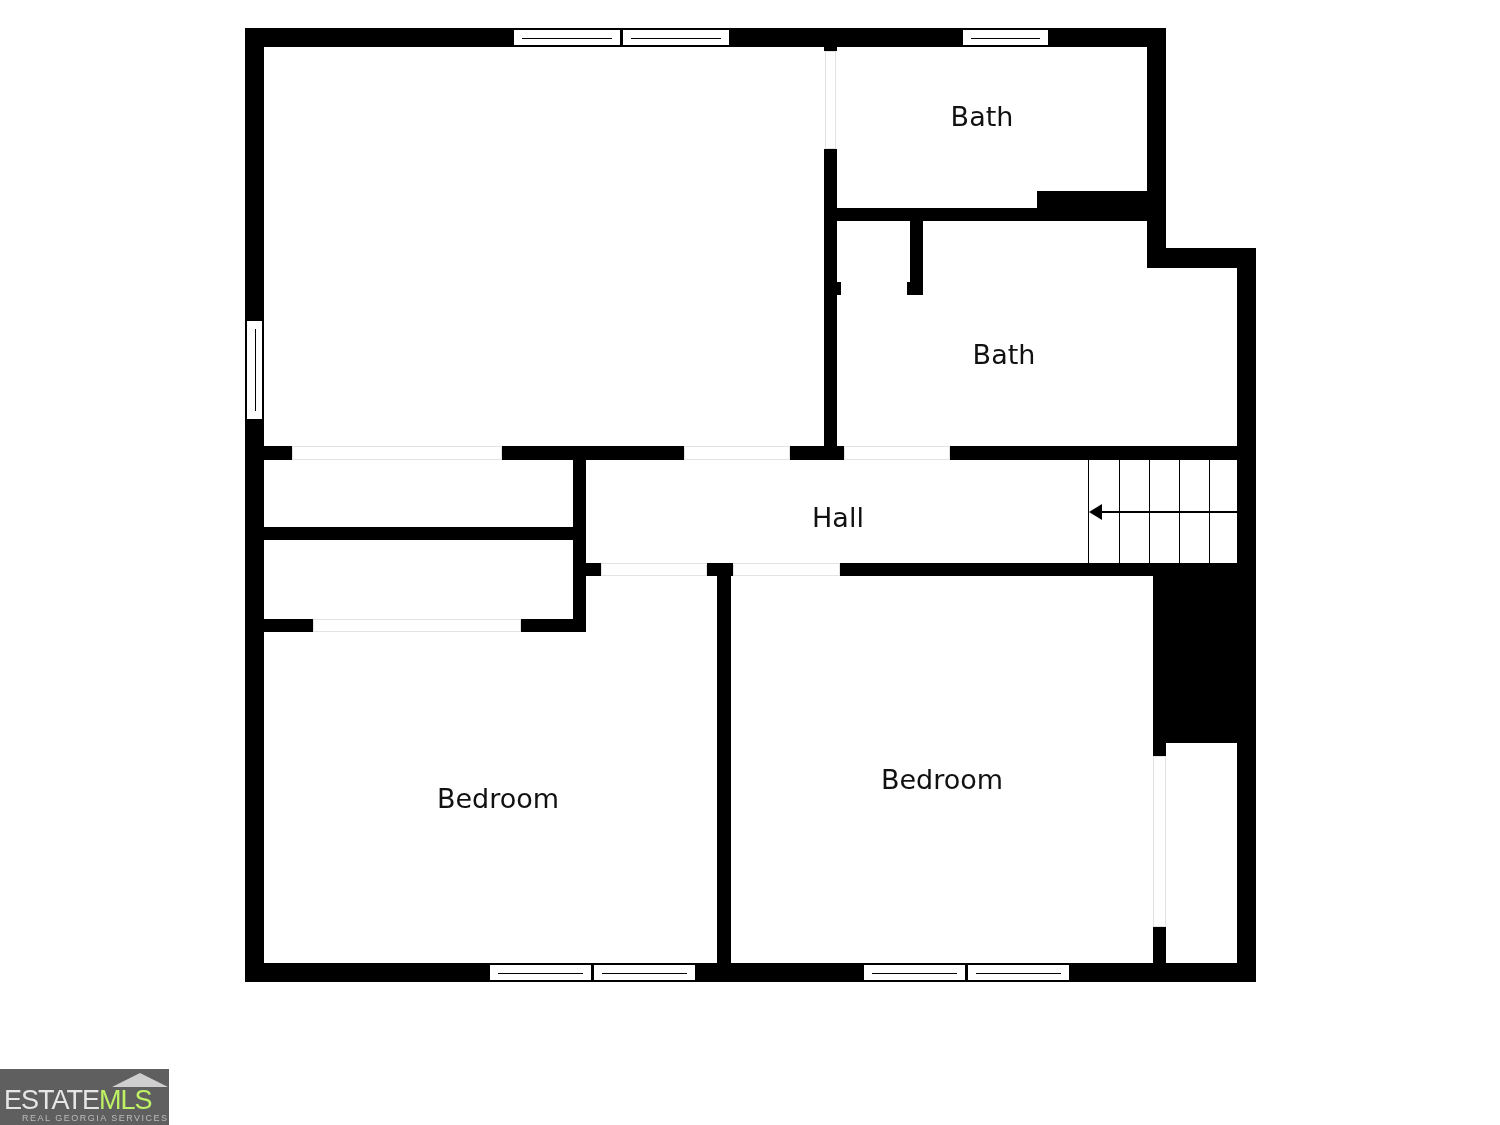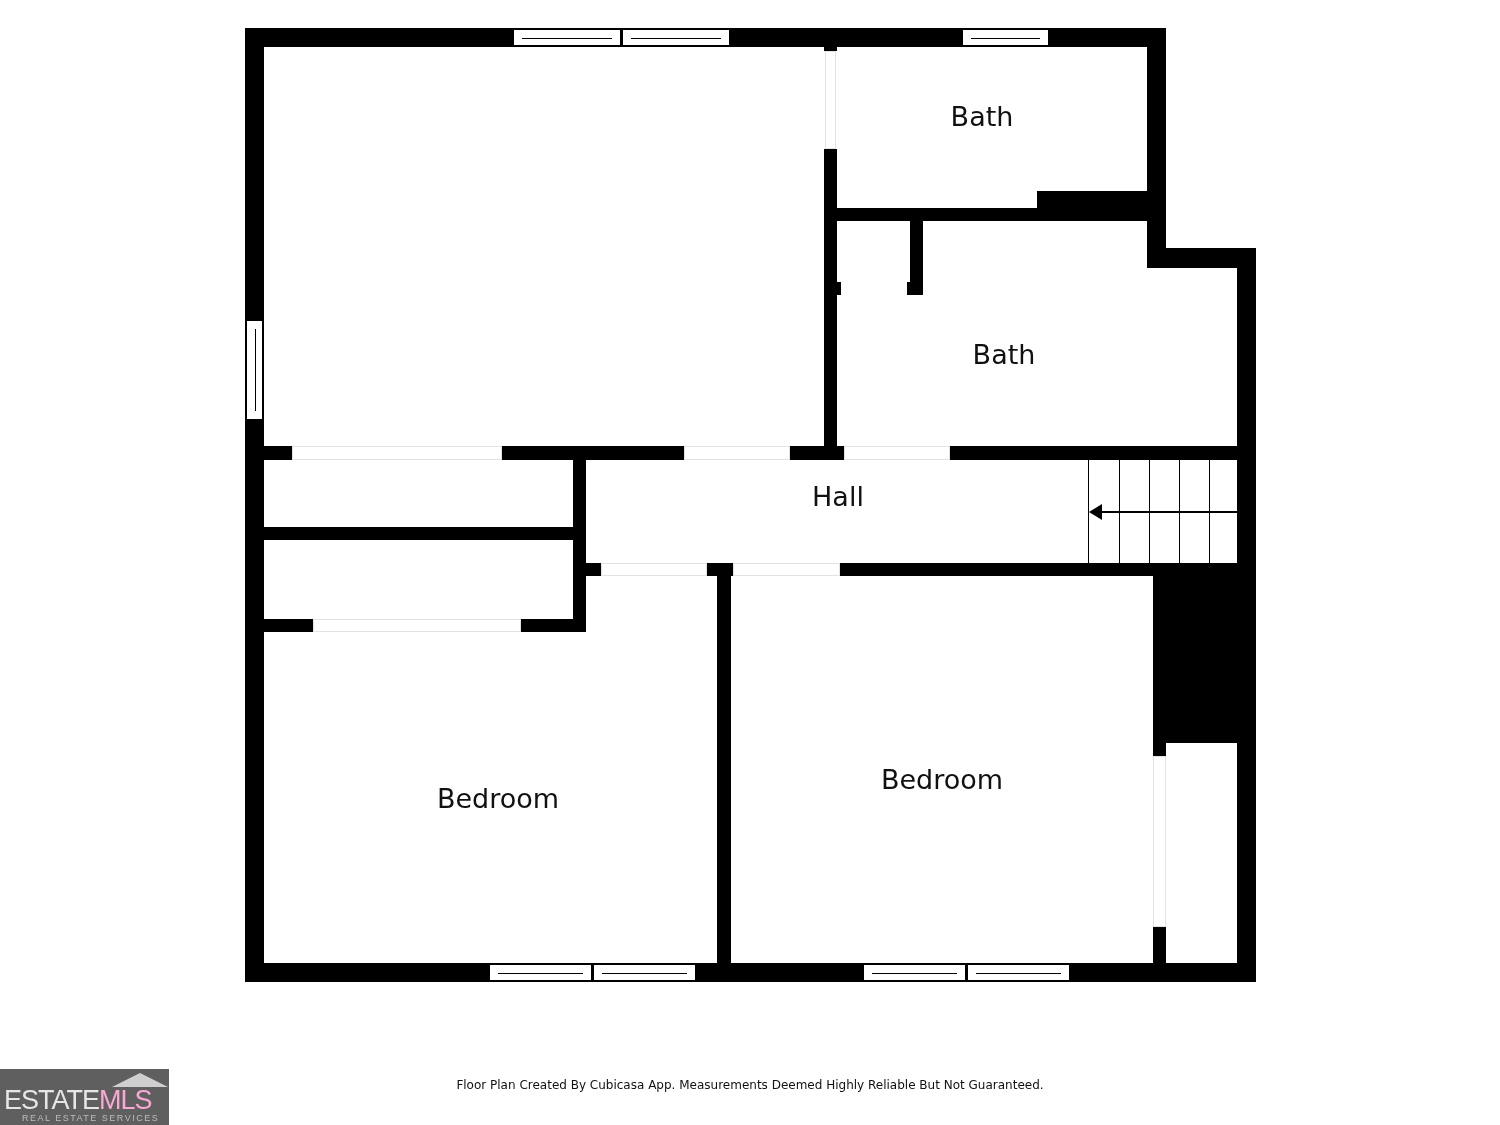--- a/index.html
+++ b/index.html
@@ -10,21 +10,21 @@
   .win.v::before { content:""; position:absolute; top:8px; bottom:8px; left:50%; width:1px; background:#000; }
   .door { position:absolute; background:#fff; border:1px solid #e3e3e3; box-sizing:border-box; }
   .label { position:absolute; font-size:27px; color:#111; white-space:nowrap; transform:translate(-50%,-50%); }
   .stairs { position:absolute; left:1088px; top:460px; width:150px; height:103px; border-left:1px solid #000; }
   .stairs .tread { position:absolute; top:0; bottom:0; width:1px; background:#000; }
   .stairs .run { position:absolute; left:12px; right:0; top:51px; height:2px; background:#000; }
   .stairs .arrow { position:absolute; left:0; top:44px; width:0; height:0; border-top:8px solid transparent; border-bottom:8px solid transparent; border-right:13px solid #000; }
   #footer { position:absolute; left:0; right:0; top:1078px; text-align:center; font-size:12px; color:#111; }
   #logo { position:absolute; left:0; top:1069px; width:169px; height:56px; background:#5f5f5f; color:#e6e6e6; }
   #logo .main { position:absolute; left:4px; top:16px; font-size:27px; letter-spacing:-1px; font-family:"Liberation Sans",sans-serif; }
-  #logo .main .mls { color:#f9a8d4; }
+  #logo .main .mls { color:#bef264; }
   #logo .sub { position:absolute; left:22px; top:44px; font-size:9px; letter-spacing:1.5px; color:#bcbcbc; font-family:"Liberation Sans",sans-serif; }
   #logo .roof { position:absolute; left:112px; top:4px; width:0; height:0; border-left:28px solid transparent; border-right:28px solid transparent; border-bottom:14px solid #cfcfcf; }
 </style>
 </head>
 <body>
 
 <div id="canvas">
 
   <div class="w" style="left:245px;top:28px;width:921px;height:19px;"></div>
   <div class="w" style="left:245px;top:28px;width:19px;height:954px;"></div>
@@ -84,24 +84,23 @@
     <div class="tread" style="left:30px;"></div>
     <div class="tread" style="left:60px;"></div>
     <div class="tread" style="left:90px;"></div>
     <div class="tread" style="left:120px;"></div>
     <div class="run"></div>
     <div class="arrow"></div>
   </div>
 
   <div class="label" style="left:982px;top:116px;">Bath</div>
   <div class="label" style="left:1004px;top:354px;">Bath</div>
-  <div class="label" style="left:838px;top:496px;">Hall</div>
+  <div class="label" style="left:838px;top:517px;">Hall</div>
   <div class="label" style="left:498px;top:798px;">Bedroom</div>
   <div class="label" style="left:942px;top:779px;">Bedroom</div>
 
-  <div id="footer">Floor Plan Created By Cubicasa App. Measurements Deemed Highly Reliable But Not Guaranteed.</div>
 
   <div id="logo">
     <div class="roof"></div>
     <div class="main"><span>ESTATE</span><span class="mls">MLS</span></div>
-    <div class="sub">REAL ESTATE SERVICES</div>
+    <div class="sub">REAL GEORGIA SERVICES</div>
   </div>
 </div>
 
 </body></html>

